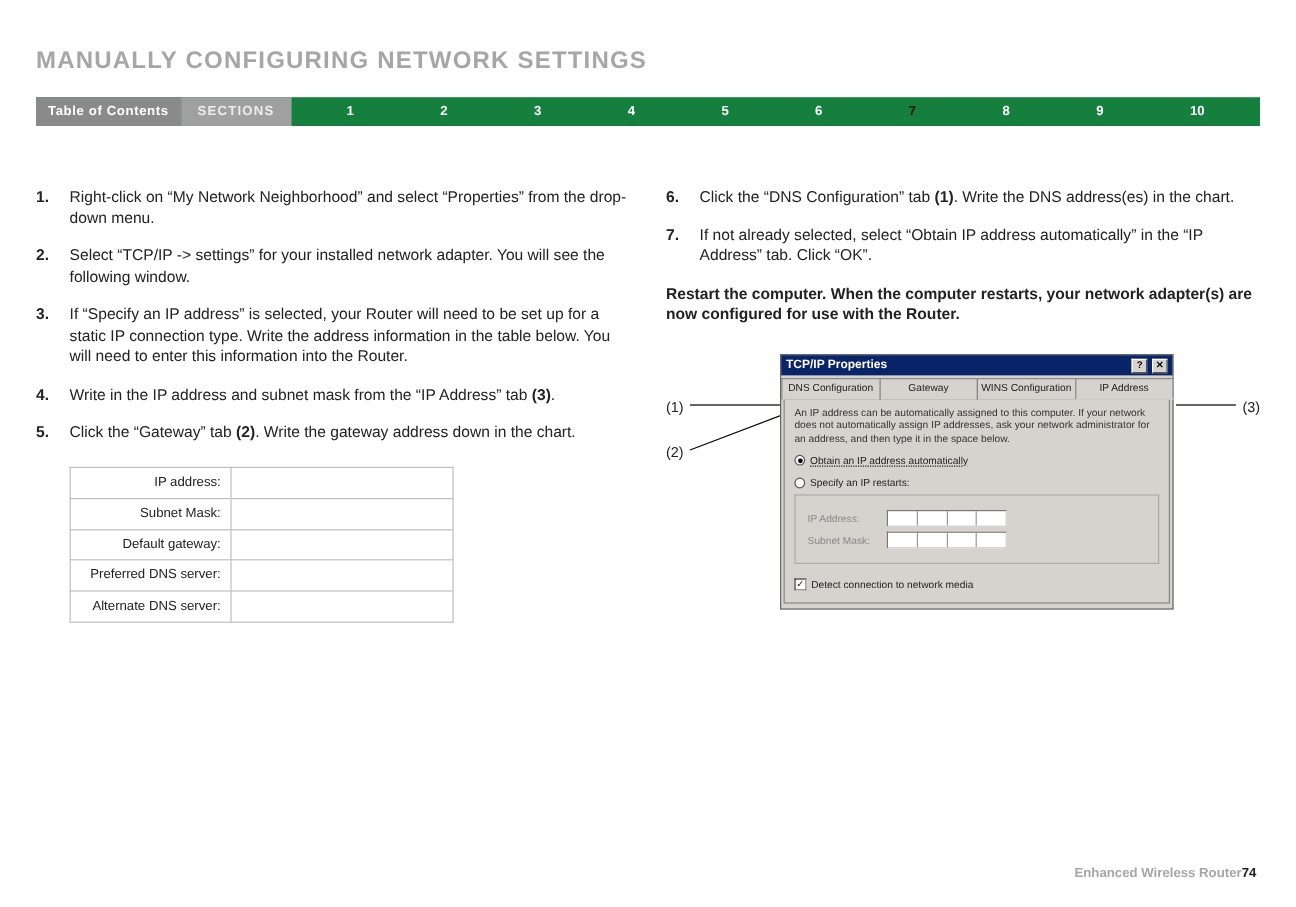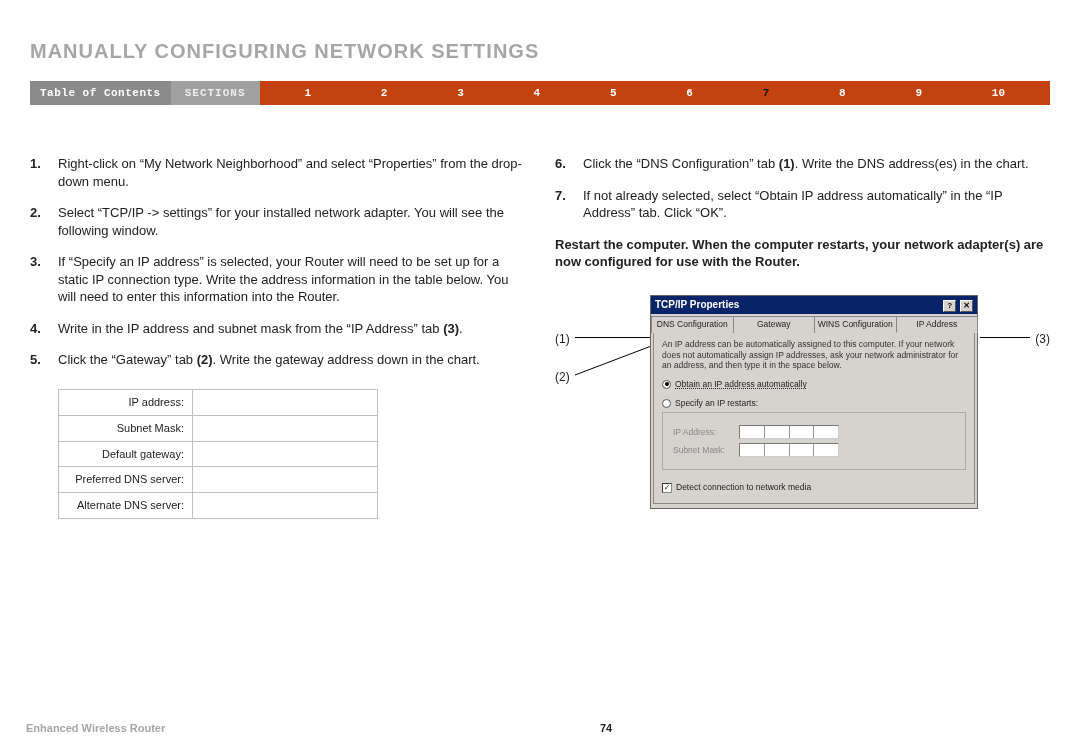--- a/index.html
+++ b/index.html
@@ -1,19 +1,19 @@
 <!DOCTYPE html>
 <html><head>
 <meta charset="utf-8">
 <style>
   * { box-sizing: border-box; margin: 0; padding: 0; }
   html, body { width: 1080px; height: 756px; background: #fff; font-family: Arial, Helvetica, sans-serif; color: #222; }
   .page { width: 1080px; height: 756px; position: relative; padding: 40px 30px 12px 30px; }
   .title { font-size: 20px; font-weight: bold; letter-spacing: 1px; color: #a6a6a6; text-transform: uppercase; margin-bottom: 18px; }
-  .navbar { display: flex; align-items: center; background: #c2410c; height: 24px; font-size: 11px; color: #fff; font-family: Liberation Mono, monospace; }
+  .navbar { display: flex; align-items: center; background: #15803d; height: 24px; font-size: 11px; color: #fff; }
   .navbar .toc { background: #8a8a8a; padding: 0 10px; height: 100%; display:flex; align-items:center; font-weight:bold; letter-spacing:0.5px; }
   .navbar .sections-label { background: #a0a0a0; padding: 0 14px; height:100%; display:flex; align-items:center; font-weight:bold; letter-spacing:1px; font-size:11px; color:#ededed; }
   .navbar .secnums { flex:1; display:flex; justify-content:space-around; align-items:center; padding:0 10px; color:#fff; font-weight:bold; }
   .navbar .secnums span { cursor:pointer; }
   .navbar .secnums .active { color:#111; }
   .content { display:flex; gap: 30px; margin-top: 50px; font-size: 13px; line-height:1.35; }
   .col { flex:1; }
   .subhead { font-weight:bold; font-size:13px; margin-bottom: 16px; }
   ol.steps { list-style:none; counter-reset: step; }
   ol.steps li { position:relative; padding-left: 28px; margin-bottom: 14px; }
@@ -43,21 +43,21 @@
   .radio-row .rdot { width:9px; height:9px; border:1px solid #555; border-radius:50%; background:#fff; display:inline-flex; align-items:center; justify-content:center; }
   .radio-row .rdot.sel::after { content:""; width:4px; height:4px; background:#000; border-radius:50%; }
   .fieldgroup { border:1px solid #aaa; padding:8px 10px; margin-top:4px; }
   .fieldgroup .frow { display:flex; align-items:center; margin:4px 0; gap:6px; color:#888; }
   .fieldgroup .frow .flabel { width:60px; font-size:8.5px; }
   .ip-input { display:flex; border:1px inset #ccc; background:#fff; height:14px; width:100px; }
   .ip-input span { flex:1; border-right:1px solid #999; }
   .ip-input span:last-child { border-right:none; }
   .detect-row { margin-top:12px; display:flex; align-items:center; gap:4px; }
   .chk { width:10px; height:10px; border:1px inset #888; background:#fff; display:inline-flex; align-items:center; justify-content:center; font-size:8px; }
-  .footer { position:absolute; bottom:22px; left:26px; right:30px; display:flex; justify-content:space-between; font-size:11px; color:#a6a6a6; font-weight:bold; }
+  .footer { position:absolute; bottom:22px; left:26px; right:30px; display:flex; justify-content:flex-end; font-size:11px; color:#a6a6a6; font-weight:bold; }
   .footer .pno { color:#222; }
   svg.diag { position:absolute; top:42px; left:20px; width:90px; height:40px; overflow:visible; }
 </style>
 </head>
 <body>
 
 <div class="page">
   <div class="title">MANUALLY CONFIGURING NETWORK SETTINGS</div>
 
   <div class="navbar">

